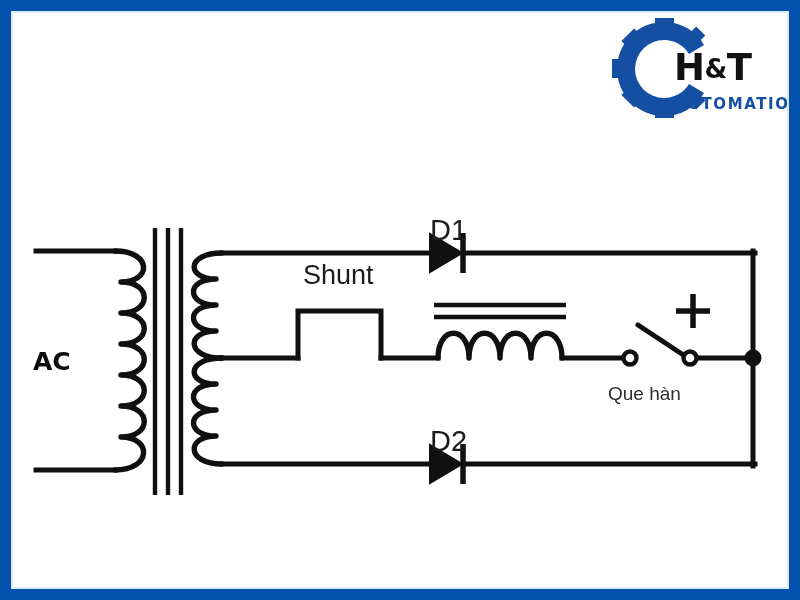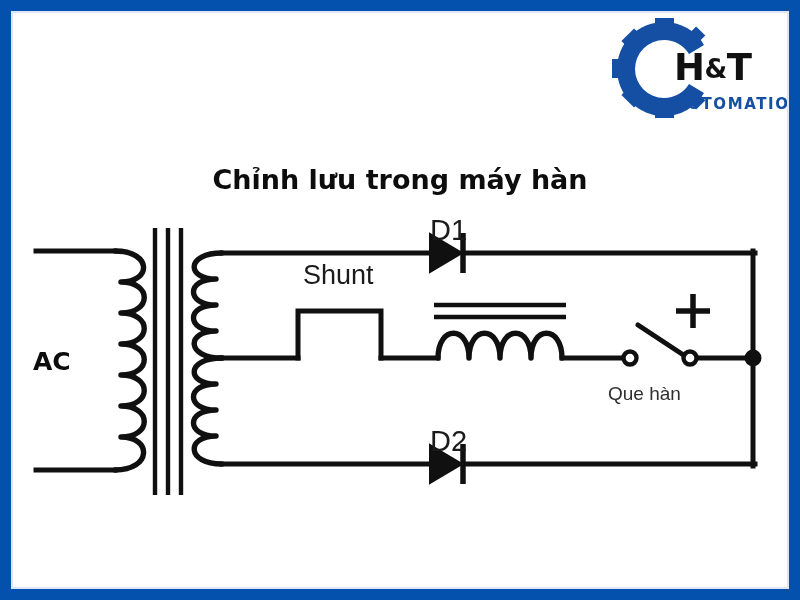--- a/index.html
+++ b/index.html
@@ -282,21 +282,20 @@
       <line class="plus-sign" x1="693" y1="294" x2="693" y2="328"></line>
     </g>
 
     <text class="lbl-ac" x="33" y="370">AC</text>
     <text class="lbl-shunt" x="303" y="284">Shunt</text>
     <text class="lbl-d" x="430" y="240">D1</text>
     <text class="lbl-d" x="430" y="451">D2</text>
     <text class="lbl-que" x="608" y="400">Que hàn</text>
   </svg>
 
-  <div id="title">Chỉnh lưu trong máy hàn</div>
 
   <div id="logo">
     <svg id="logo-gear" viewBox="0 0 105 100">
       <g fill="#154fa3">
 
         <path d="
           M 52 4
           a 46 46 0 0 1 40 23
           l -15 9
           a 29 29 0 0 0 -25 -14

